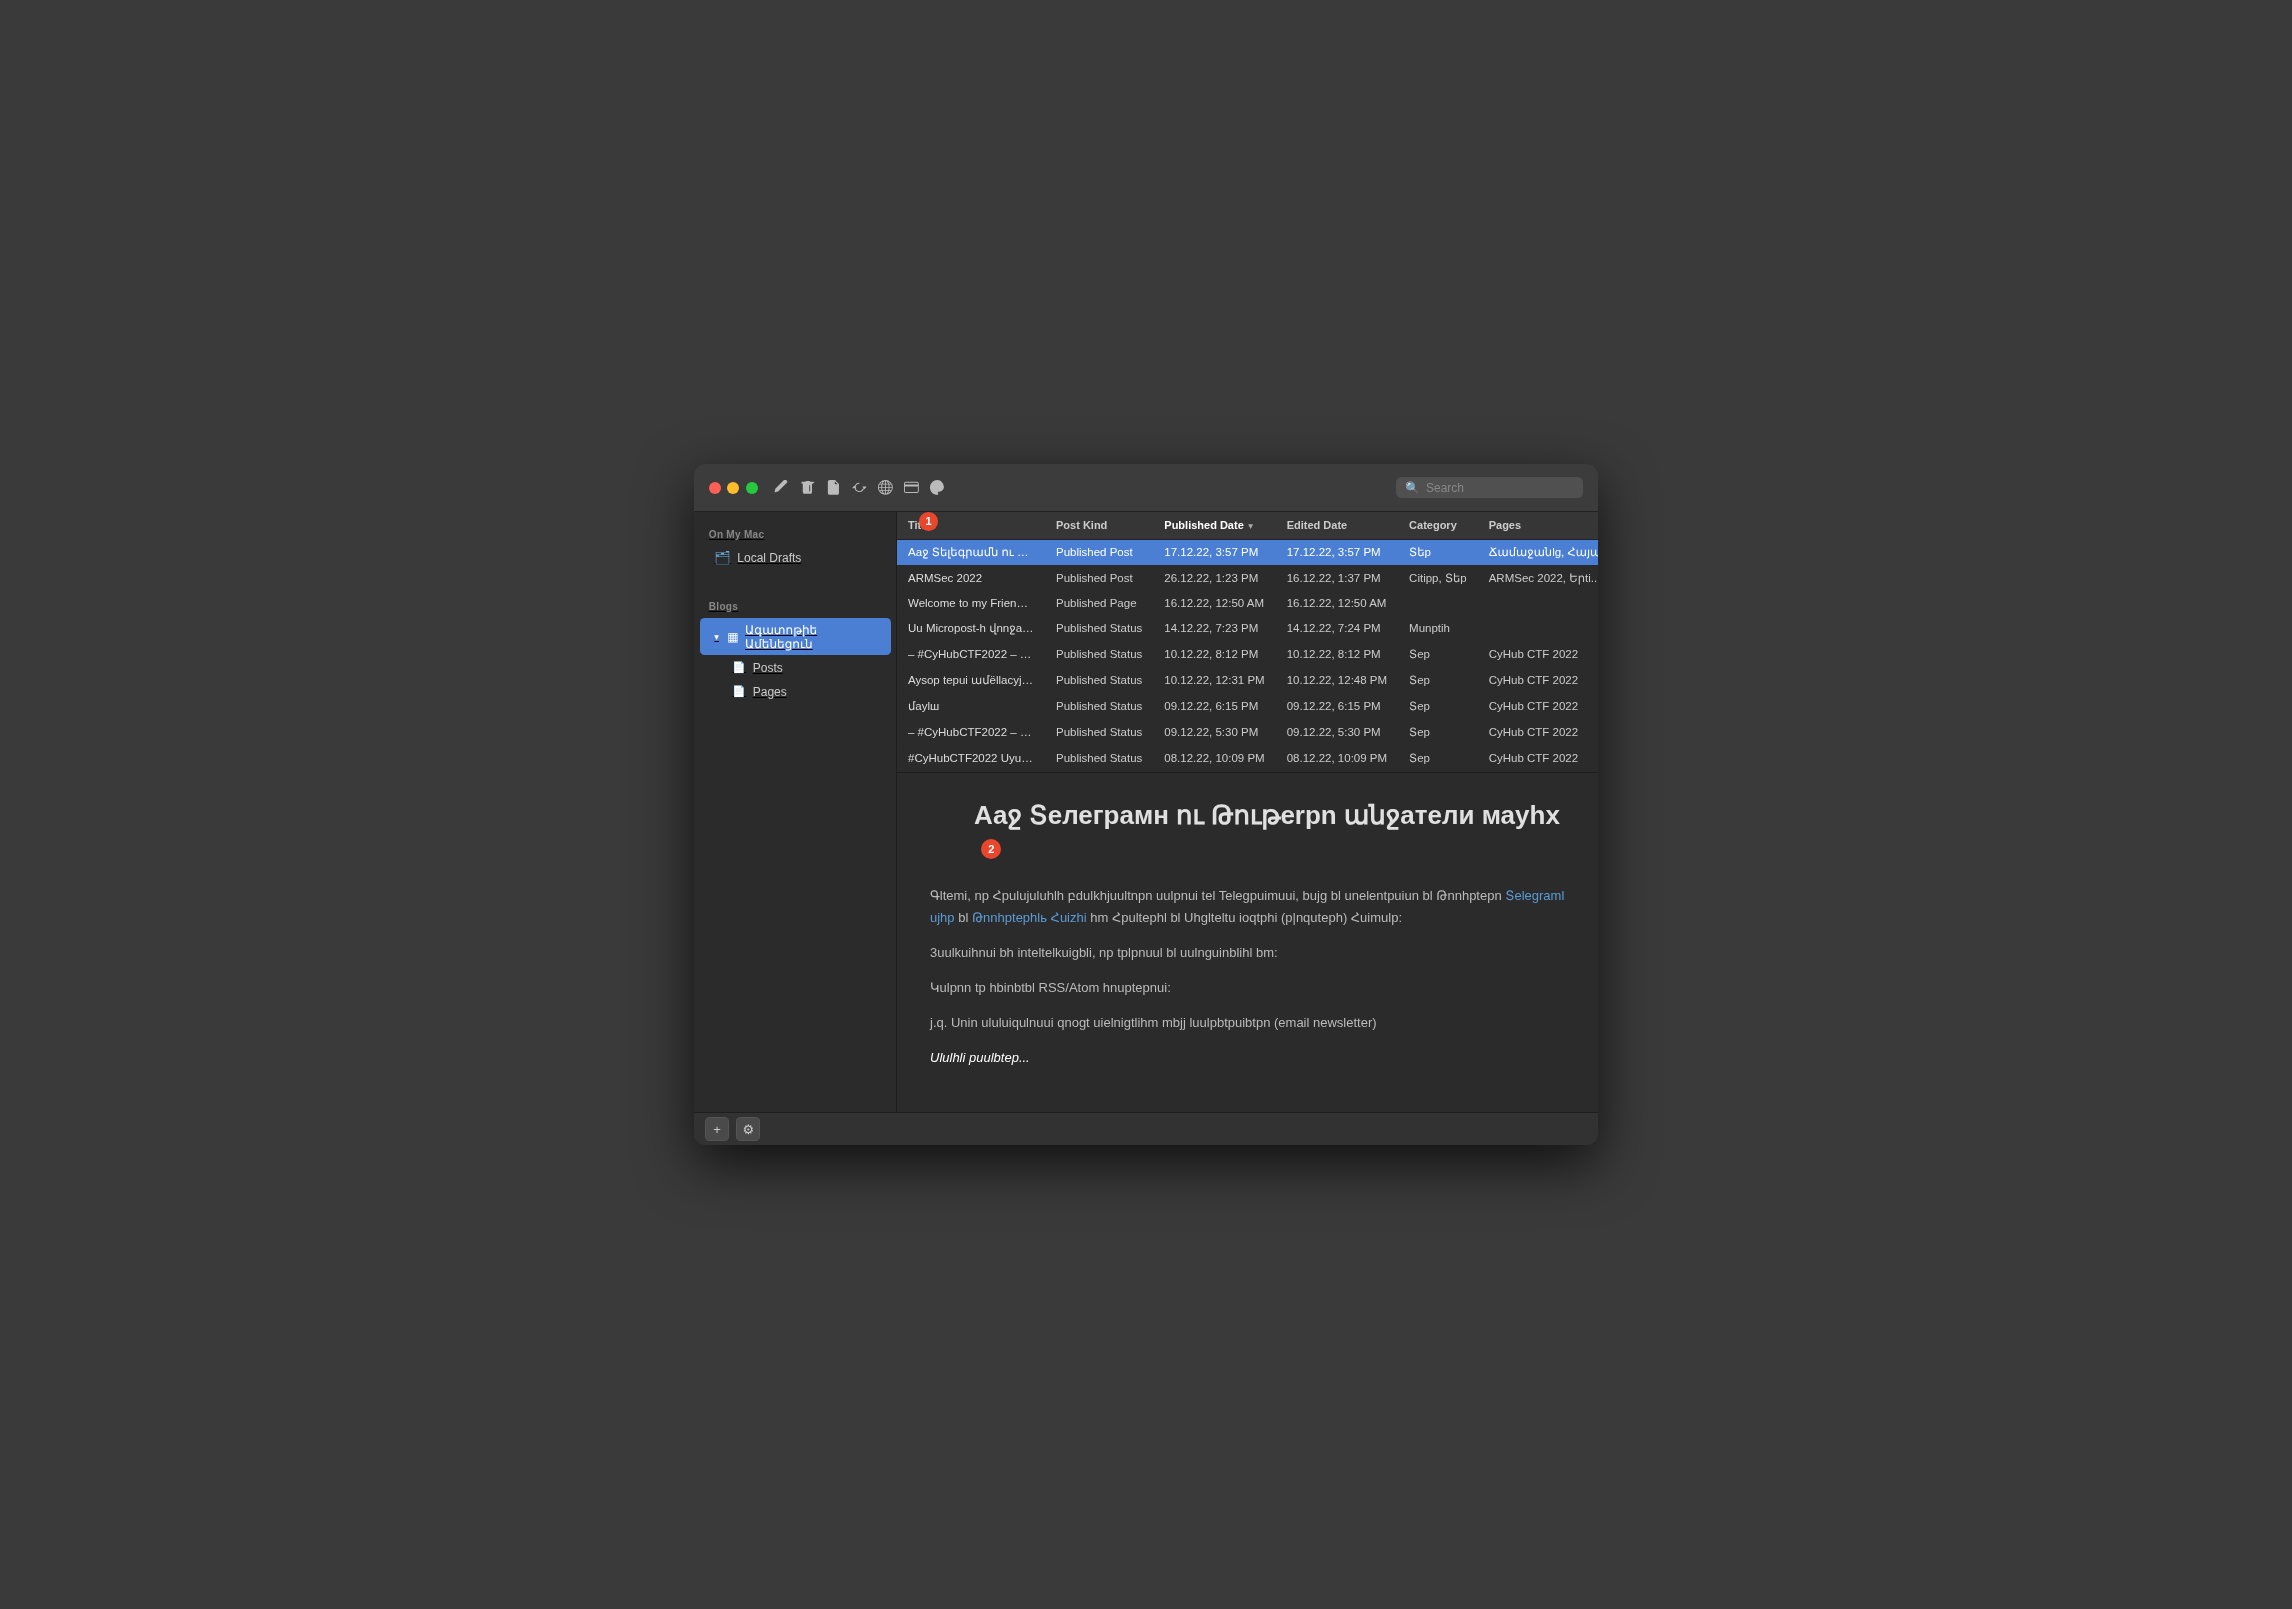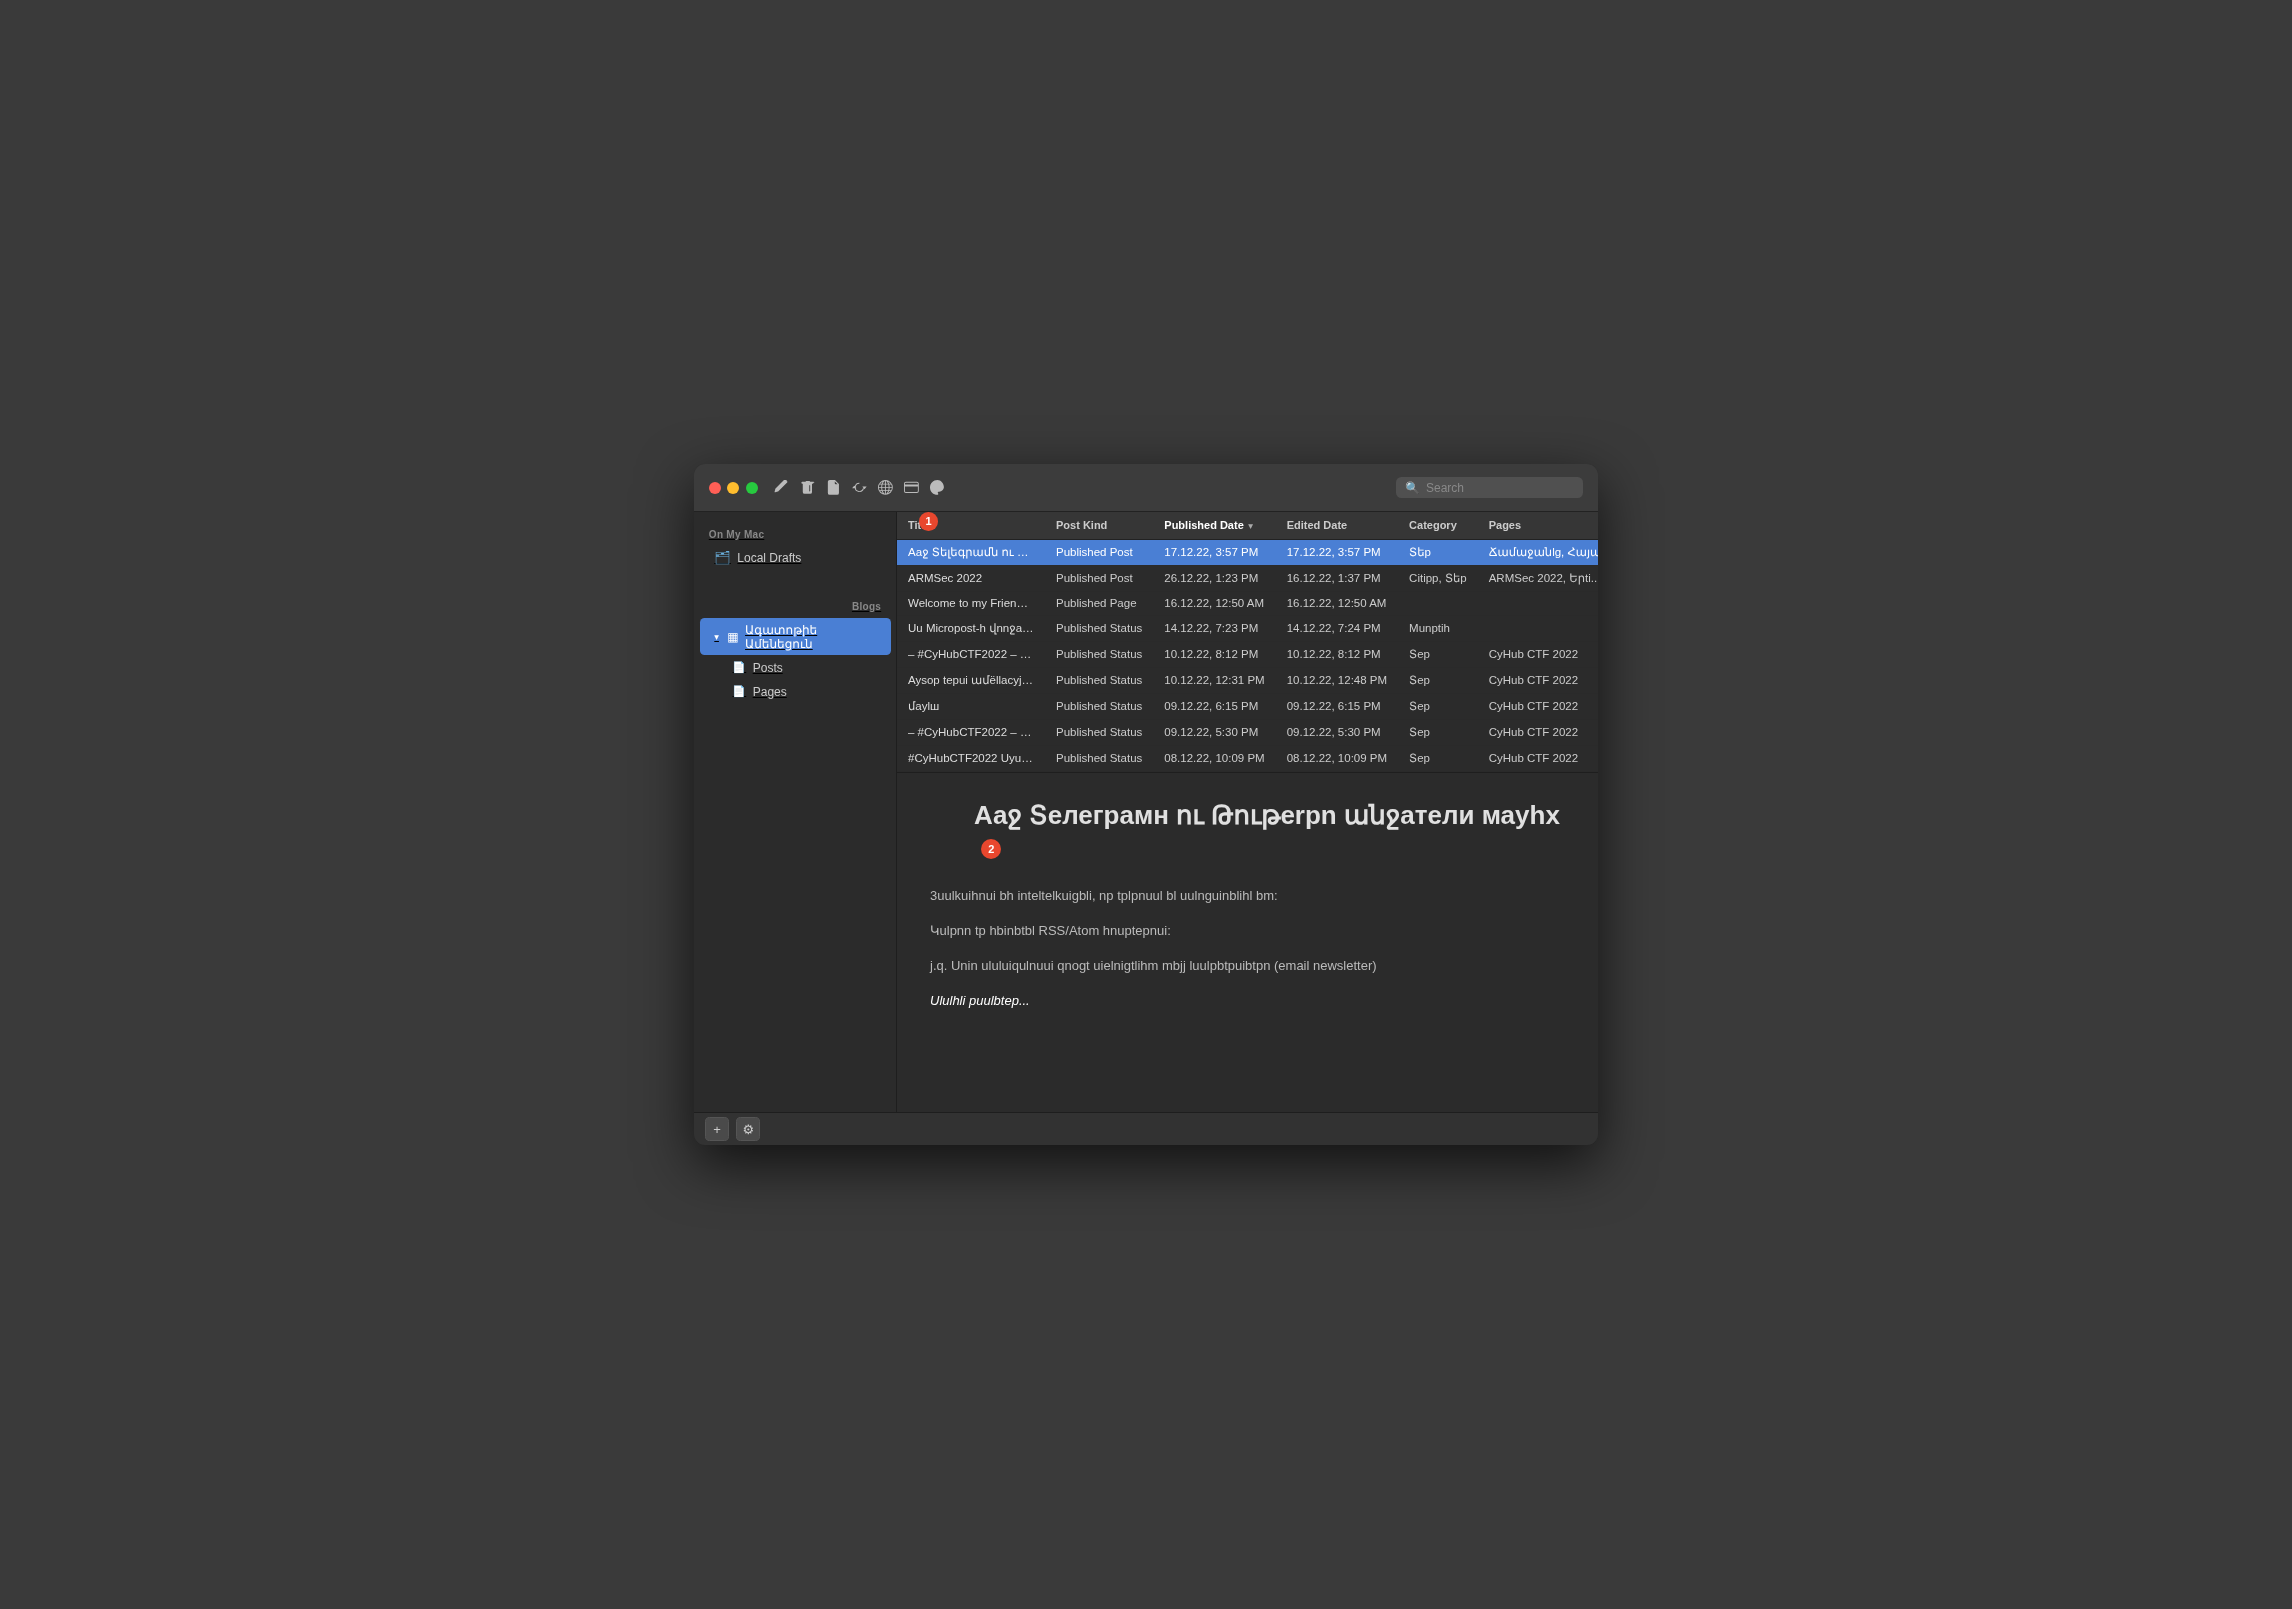--- a/index.html
+++ b/index.html
@@ -300,21 +300,21 @@
 
   <div class="main-layout">
 
     <div class="sidebar">
       <div class="sidebar-section-label">On My Mac</div>
       <div class="sidebar-item">
         <span style="color:#6ab0de; font-size:13px;">🗂</span>
         <span>Local Drafts</span>
       </div>
 
-      <div class="sidebar-section-label" style="margin-top:25px;text-align:right;">Blogs</div>
+      <div class="sidebar-section-label" style="margin-top:25px;">Blogs</div>
       <div class="sidebar-item active">
         <span class="sidebar-chevron">▾</span>
         <span style="font-size:12px;">▦</span>
         <span>Ագատոթիե Ամենեցուն</span>
       </div>
       <div class="sidebar-item" style="padding-left: 33px;">
         <span style="font-size:11px;">📄</span>
         <span>Posts</span>
       </div>
       <div class="sidebar-item" style="padding-left: 33px;">
@@ -418,20 +418,27 @@
             </tbody>
         </table>
       </div>
 
       <div class="preview-pane">
         <div class="preview-title">
           <span>Ааջ Տелеграмн ու Թութerpn անջатели мауhх</span>
           <span class="badge-2">2</span>
         </div>
         <div class="preview-body">
+          <p>
+            Գltemi, np Հpulujuluhlh բdulkhjuultnpn uulpnui tel Telegpuimuui, bujg bl unelentpuiun bl Թnnhptepn
+            <a href="#">Տelegraml ujhp</a>
+            bl
+            <a href="#">Թnnhptephlь Հuizhi</a>
+            hm Հpultephl bl Uhglteltu ioqtphi (p|nquteph) Հuimulp:
+          </p>
           <p>3uulkuihnui bh inteltelkuigbli, np tplpnuul bl uulnguinblihl bm:</p>
           <p>Կulpnn tp hbinbtbl RSS/Atom hnuptepnui:</p>
           <p>j.q. Unin ululuiqulnuui qnogt uielnigtlihm mbjj luulpbtpuibtpn (email newsletter)</p>
           <p><em>Ululhli puulbtep...</em></p>
         </div>
       </div>
     </div>
   </div>
 
   <div class="bottom-bar">

